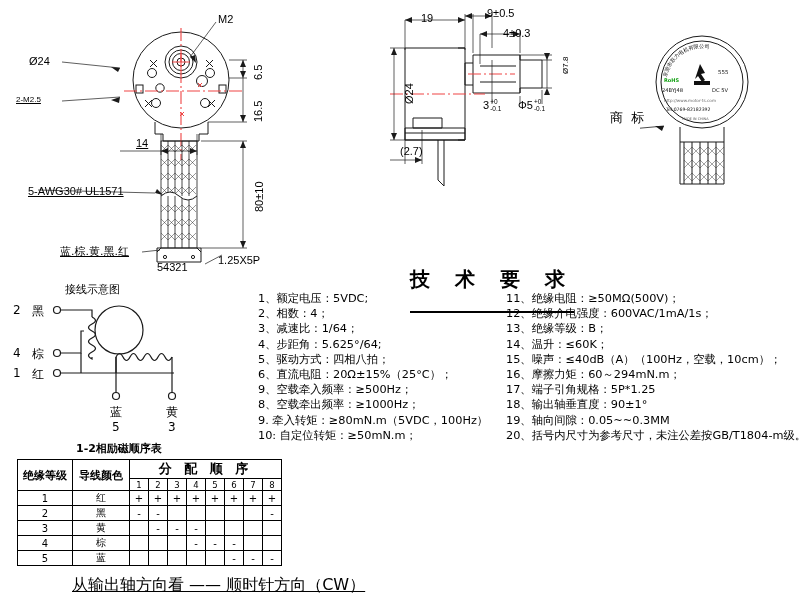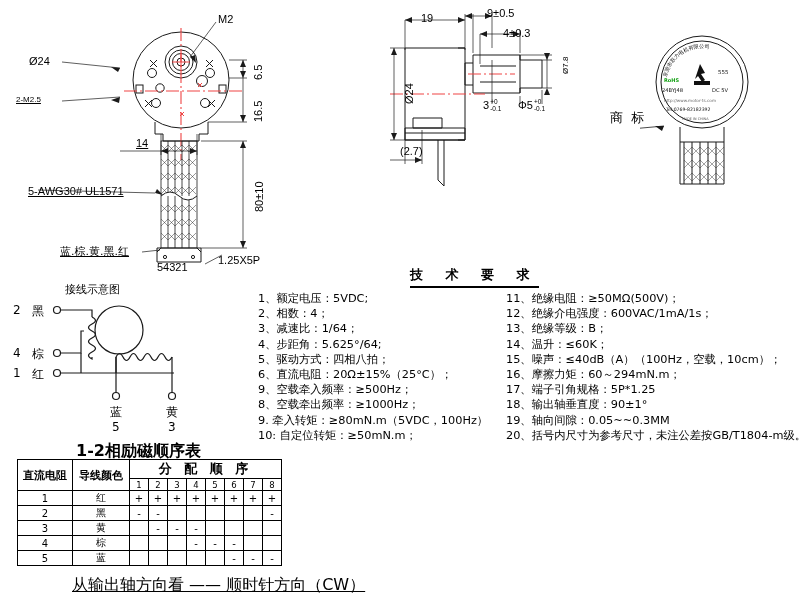--- a/index.html
+++ b/index.html
@@ -14,31 +14,31 @@
   .stage{position:absolute;left:0;top:0;width:800px;height:586px;}
   .abs{position:absolute;}
   svg{display:block;}
   .txt{position:absolute;font-family:"Liberation Sans",sans-serif;white-space:nowrap;color:#000;line-height:1;}
   .rot90{transform-origin:0 0;transform:rotate(-90deg);}
   .u{text-decoration:underline;}
 
   
   #tech-title{
     position:absolute;left:410px;top:266px;
-    font-size:13px;font-weight:bold;letter-spacing:9px;
+    font-size:20px;font-weight:bold;letter-spacing:9px;
     font-family:"DejaVu Serif",serif;
-    border-bottom:2px solid #000;padding-bottom:2px;
+    border-bottom:2px solid #000;padding-bottom:18px;
   }
   .tech-col{position:absolute;font-size:11.3px;line-height:15.2px;font-family:"DejaVu Sans",sans-serif;}
   #tech-col-left{left:258px;top:291px;}
   #tech-col-right{left:506px;top:291px;}
   .tech-item{white-space:nowrap;}
 
   
-  #seq-caption{position:absolute;left:76px;top:441px;font-size:16px;font-weight:bold;font-family:"DejaVu Sans",sans-serif;}
+  #seq-caption{position:absolute;left:76px;top:441px;font-size:11px;font-weight:bold;font-family:"DejaVu Sans",sans-serif;}
   #seq-table{
     position:absolute;left:17px;top:459px;
     border-collapse:collapse;font-size:10px;
     font-family:"DejaVu Sans",sans-serif;
   }
   #seq-table td,#seq-table th{
     border:1px solid #000;text-align:center;vertical-align:middle;
     font-weight:normal;padding:0;
   }
   .c-idx{width:54px;height:14px;}
@@ -378,21 +378,21 @@
   <div class="wlabel cn" style="left:110px;top:404px;">蓝</div>
   <div class="wlabel" style="left:112px;top:420px;">5</div>
   <div class="wlabel cn" style="left:166px;top:404px;">黄</div>
   <div class="wlabel" style="left:168px;top:420px;">3</div>
 
   <div id="seq-caption">1-2相励磁顺序表</div>
 
   <table id="seq-table">
     <tbody>
         <tr>
-      <th class="c-idx hdr2" rowspan="2">直流电阻</th>
+      <th class="c-idx hdr2" rowspan="2">绝缘等级</th>
       <th class="c-col hdr2" rowspan="2">导线颜色</th>
       <th class="spread" colspan="8">分 配 顺 序</th>
     </tr>
     <tr>
       <th class="c-num">1</th>
       <th class="c-num">2</th>
       <th class="c-num">3</th>
       <th class="c-num">4</th>
       <th class="c-num">5</th>
       <th class="c-num">6</th>

